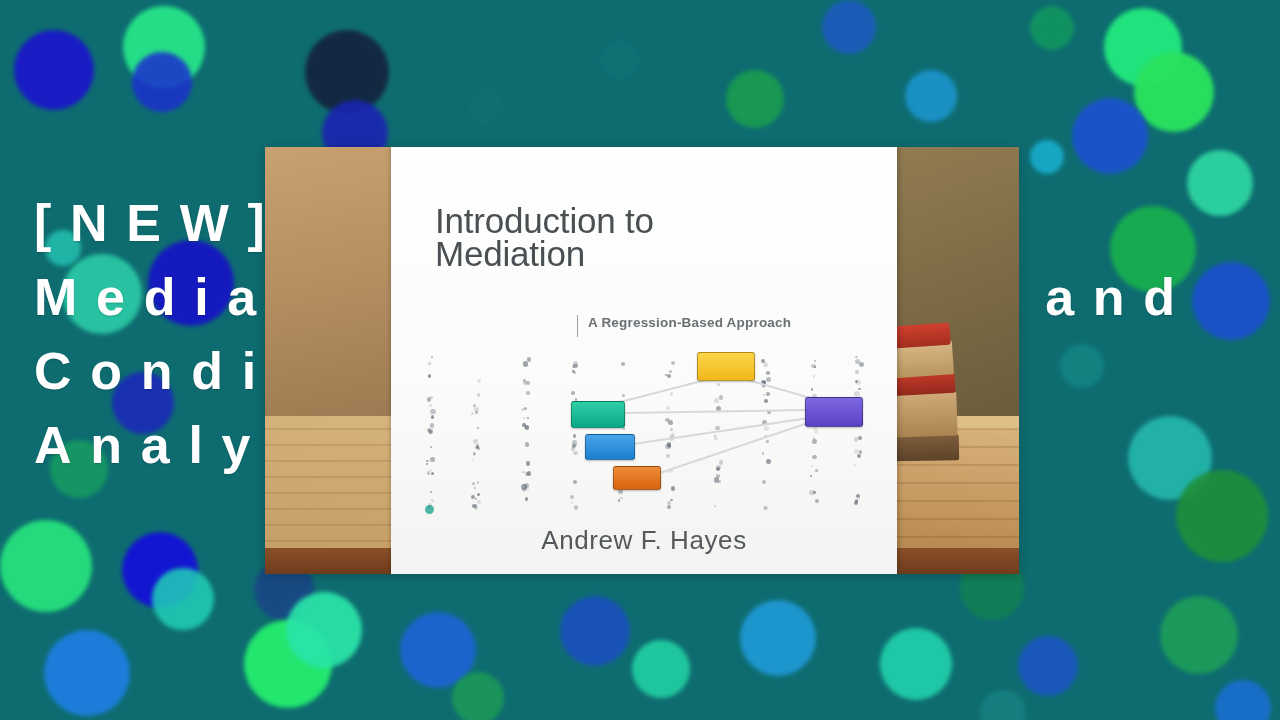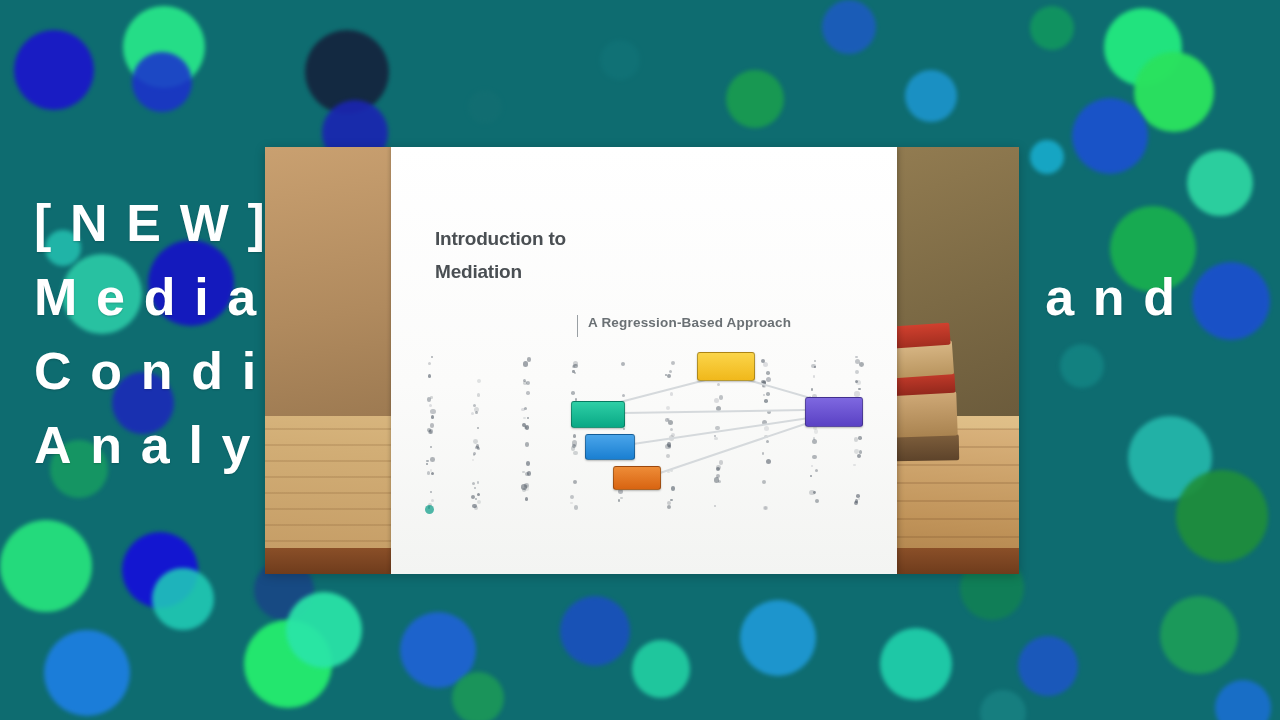--- a/index.html
+++ b/index.html
@@ -148,26 +148,26 @@
     font-size: 13px;
     font-weight: 700;
     letter-spacing: 0.33em;
     text-align: center;
     line-height: 27px;
     text-indent: 0.33em;
   }
   #cover-title {
     position: absolute;
     left: 44px;
-    top: 75px;
+    top: 57px;
     width: 440px;
     color: #4a4f53;
-    font-size: 19px;
+    font-size: 35px;
     line-height: 33px;
-    font-weight: 700;
+    font-weight: 400;
     letter-spacing: -0.2px;
   }
   #cover-title .tline { display: block; white-space: nowrap; }
   #cover-subtitle-wrap {
     position: absolute;
     left: 186px;
     top: 168px;
     display: flex;
     align-items: flex-start;
   }
@@ -558,15 +558,16 @@
             <line x1="266" y1="132" x2="420" y2="80"></line>
           </g>
         </svg>
         <div class="node" id="node-yellow"></div>
         <div class="node" id="node-teal"></div>
         <div class="node" id="node-blue"></div>
         <div class="node" id="node-orange"></div>
         <div class="node" id="node-purple"></div>
       </div>
 
+      <div id="cover-author">Andrew F. Hayes</div>
     </div>
   </div>
 </div>
 
 </body></html>

